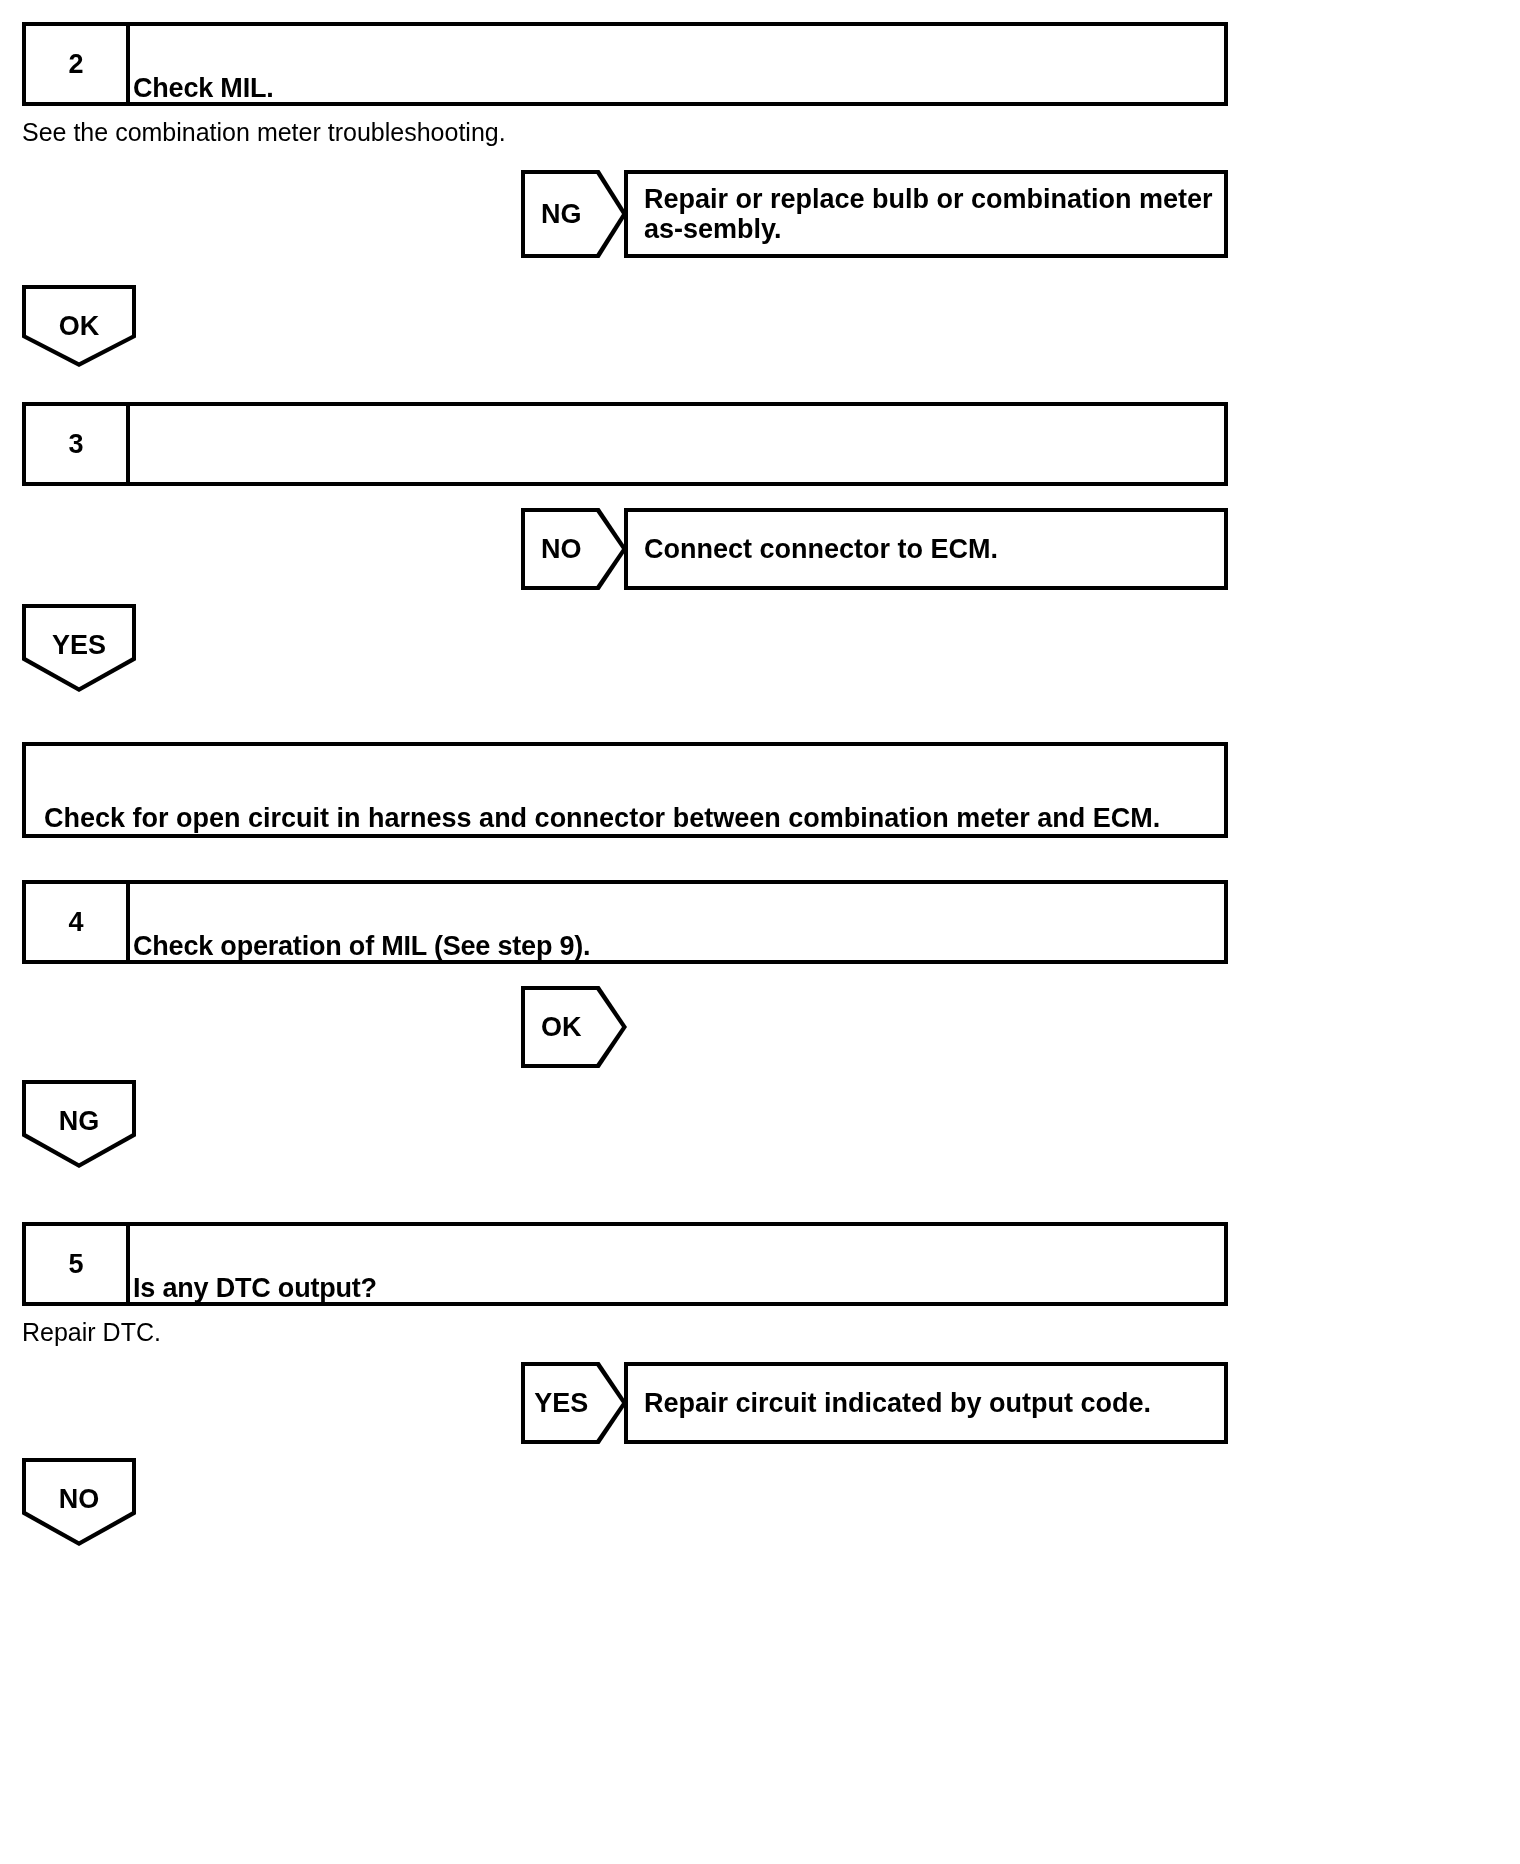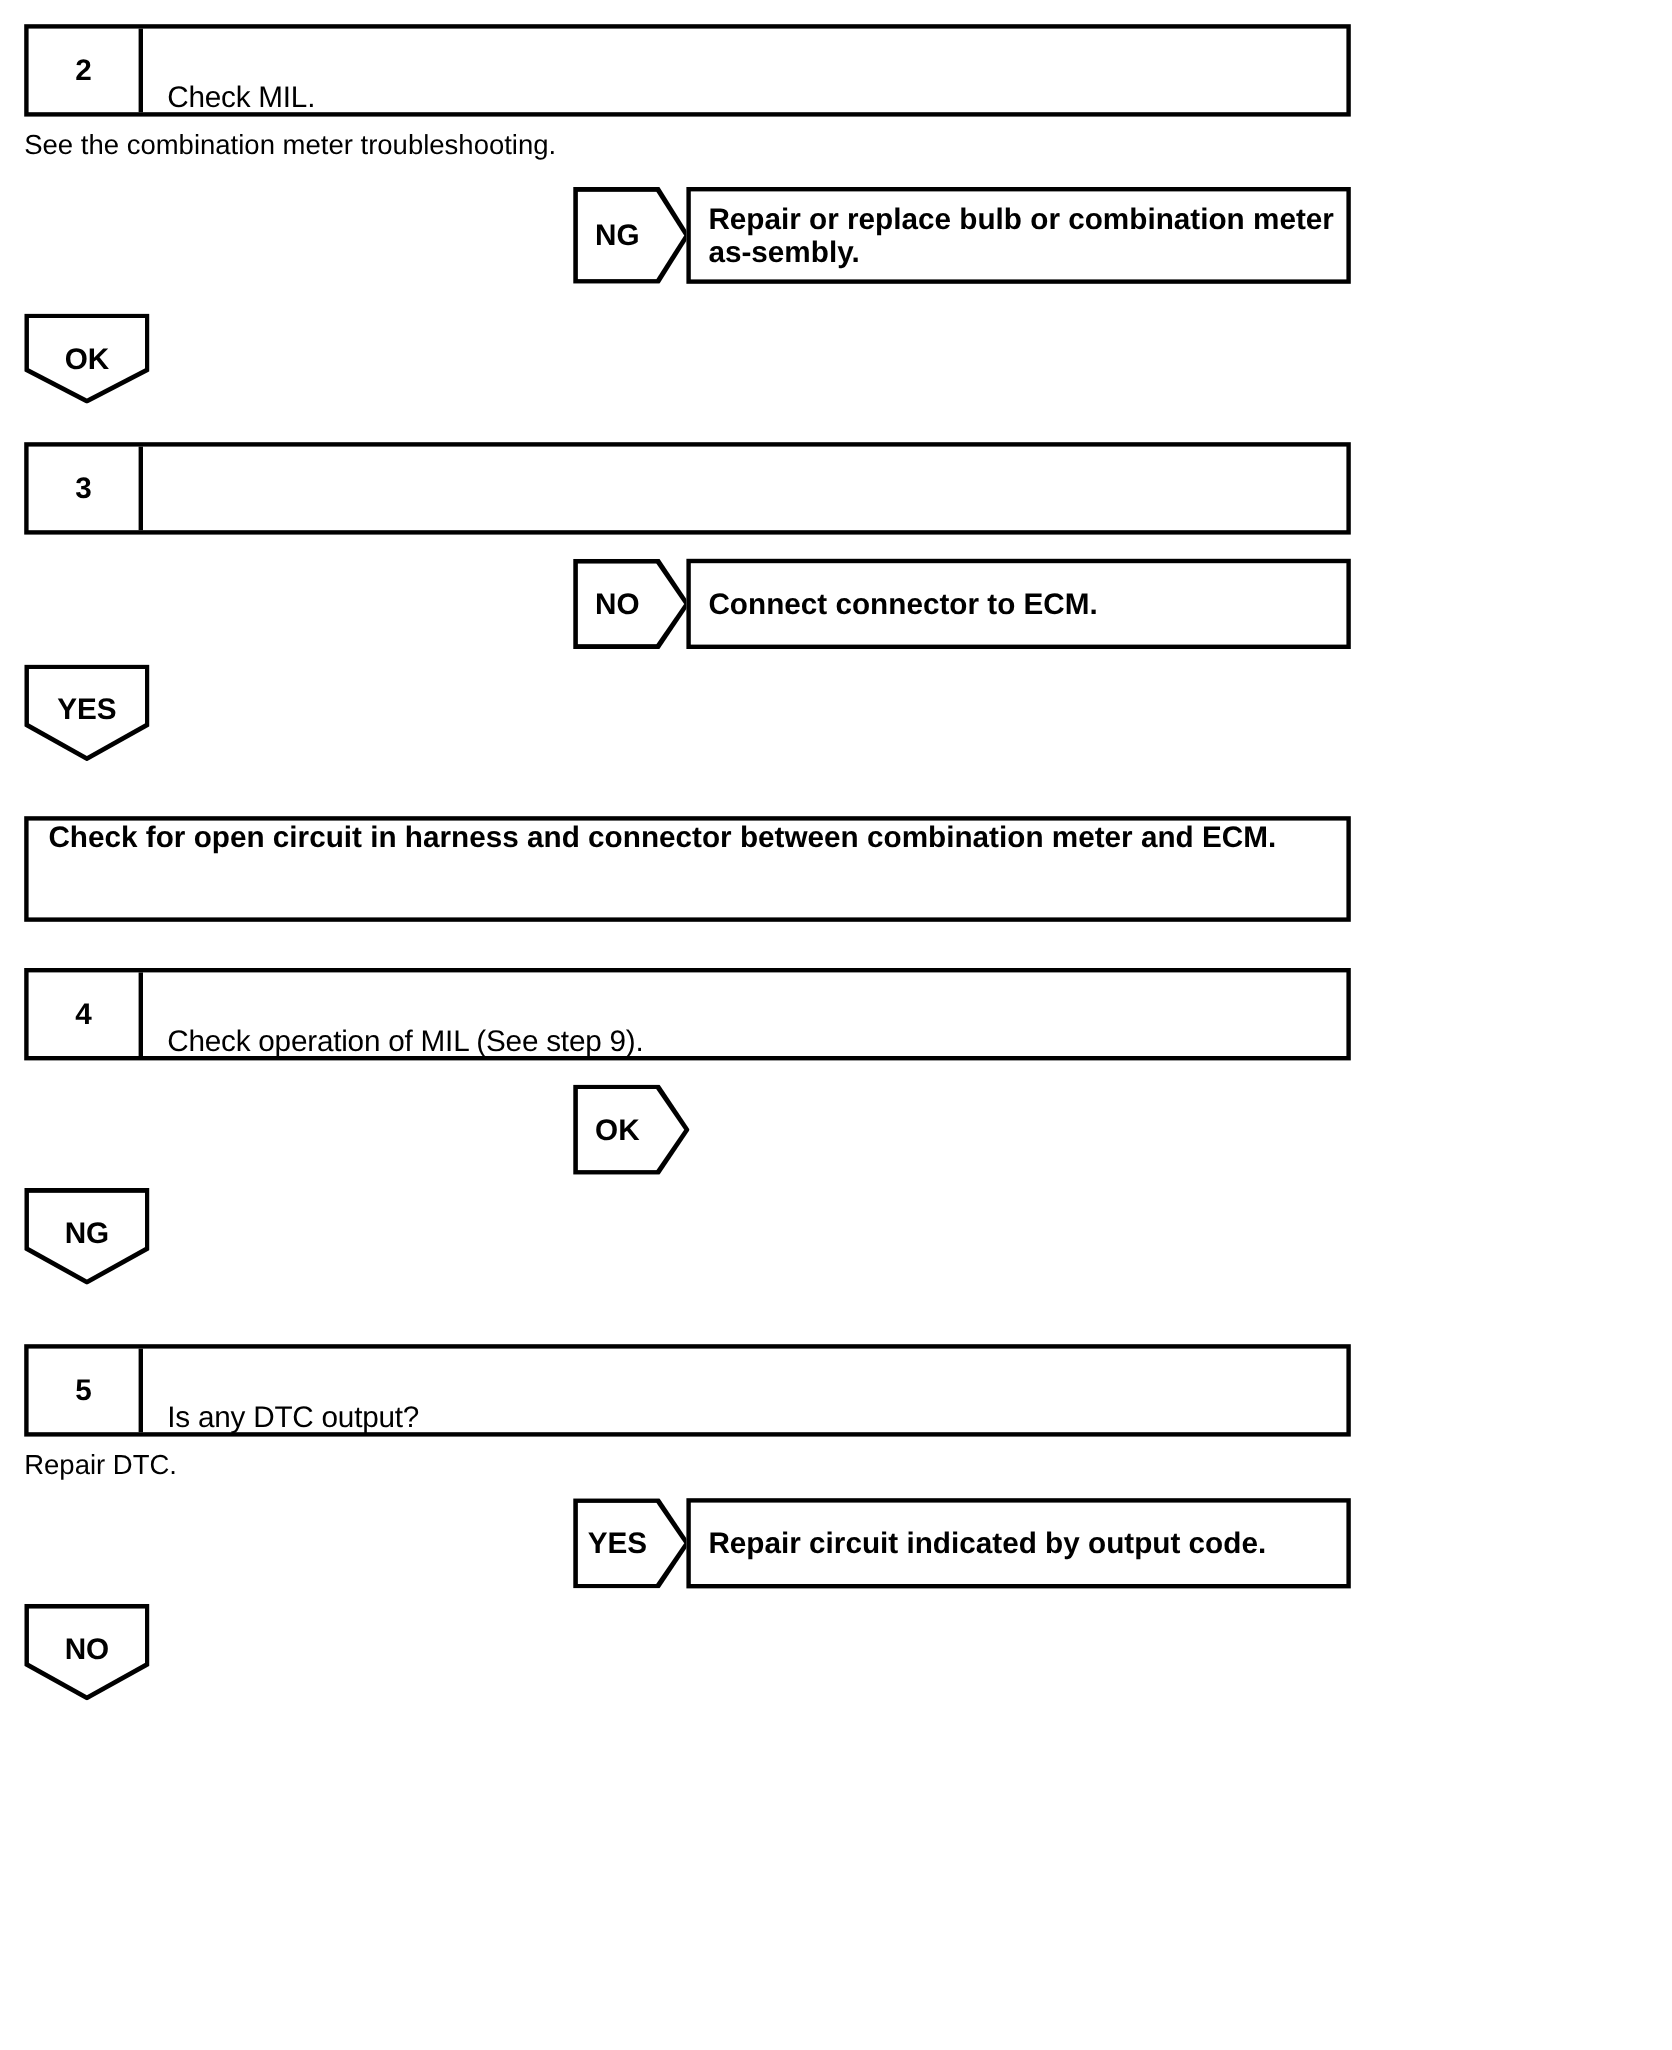--- a/index.html
+++ b/index.html
@@ -39,43 +39,43 @@
     display: flex;
     align-items: center;
     justify-content: center;
     font-weight: bold;
     font-size: 27px;
   }
   .step-title {
     flex: 1 1 auto;
     display: flex;
     align-items: center;
-    padding-left: 22px;
-    font-weight: normal;
+    padding-left: 3px;
+    font-weight: bold;
     font-size: 27px;
     letter-spacing: -0.2px;
     margin-top: 48px;
   }
 
   
   .note {
     position: absolute;
     font-size: 25px;
     font-weight: normal;
     white-space: nowrap;
   }
 
   
   .plain-box {
     position: absolute;
     border: 4px solid #000;
     box-sizing: border-box;
     background: #fff;
     display: flex;
-    align-items: flex-start;
+    align-items: flex-end;
     padding-left: 18px;
     font-weight: bold;
     font-size: 27px;
   }
 
   
   .arrow-right {
     position: absolute;
     box-sizing: border-box;
     background: #000;

